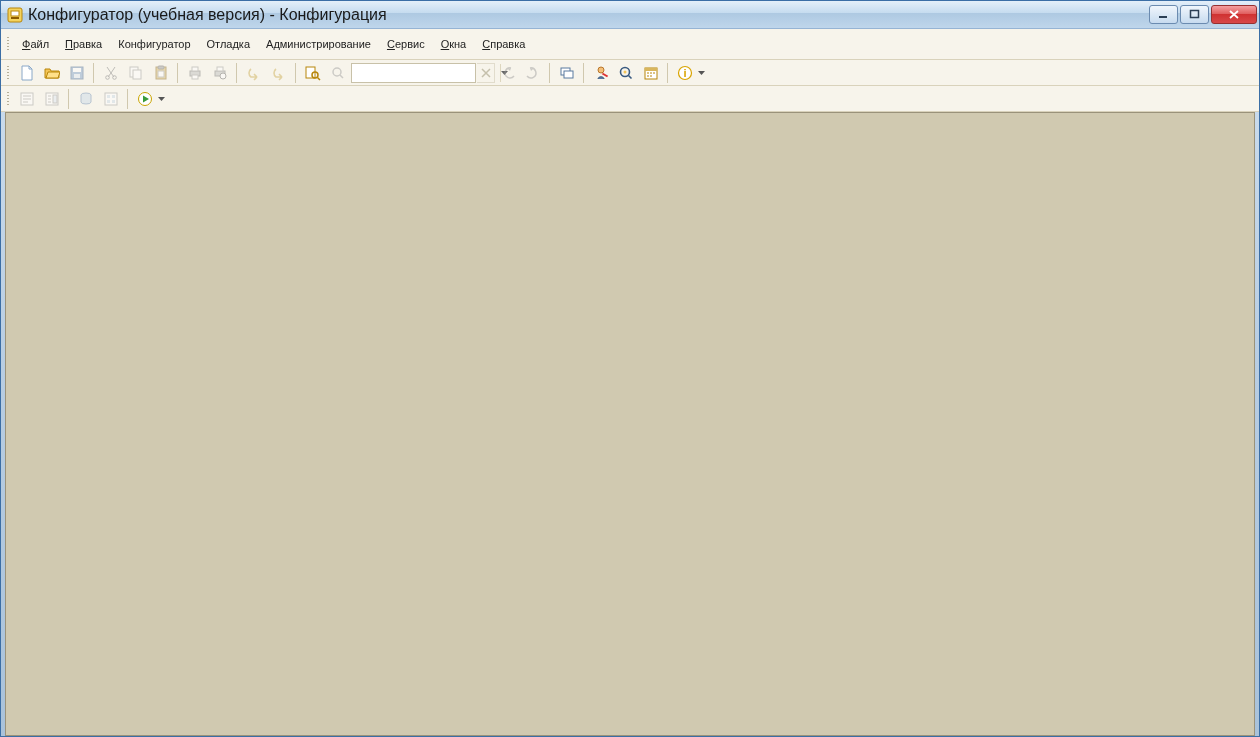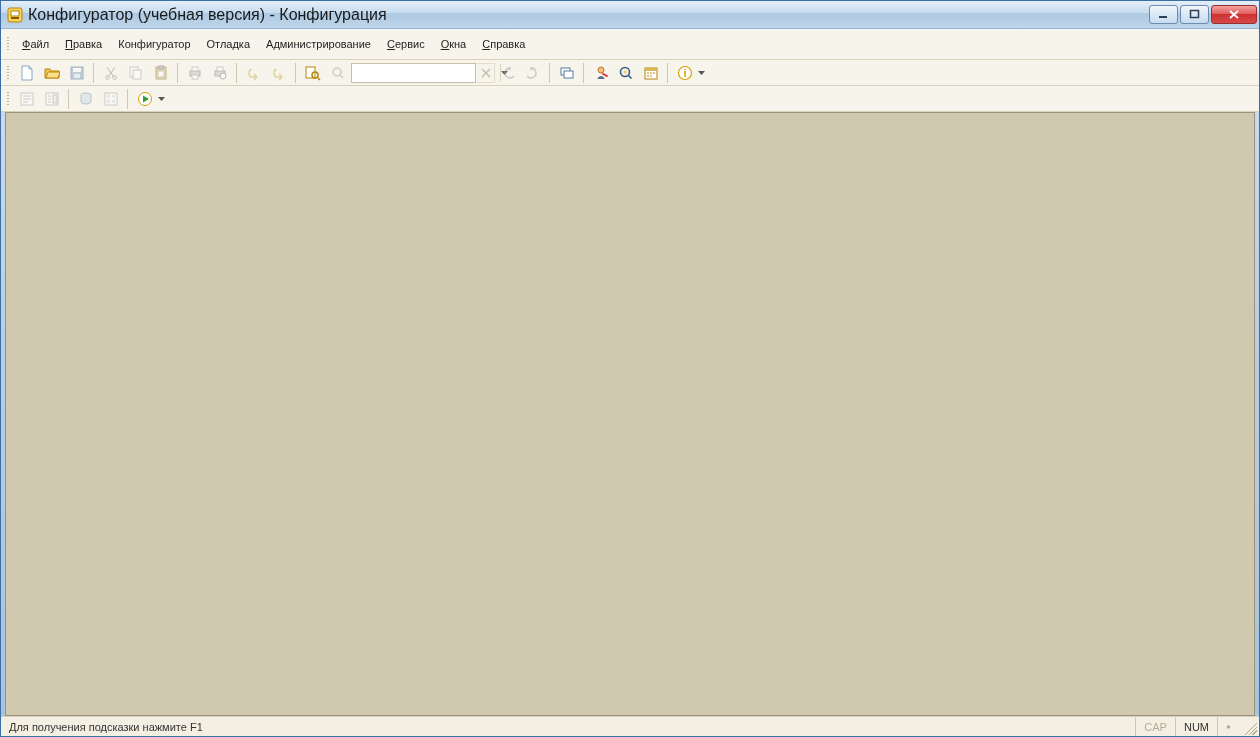--- a/index.html
+++ b/index.html
@@ -366,25 +366,14 @@
     </div>
     <div class="dropdown-arrow">
       <svg width="7" height="4" viewBox="0 0 7 4">
           <path d="M0 0h7L3.5 4z" fill="#555"></path>
         </svg>
     </div>
   </div>
 
   <div class="client"></div>
 
-  <div class="statusbar">
-    <span class="status-text">Для получения подсказки нажмите F1</span>
-    <span class="status-cell dim">CAP</span>
-    <span class="status-cell">NUM</span>
-    <span class="status-cell" style="width:22px;justify-content:center;">
-      <svg width="6" height="6" viewBox="0 0 6 6">
-          <circle cx="3" cy="3" r="2" fill="#b0a888"></circle>
-        </svg>
-    </span>
-    <div class="resize-grip"></div>
-  </div>
 
 </div>
 
 </body></html>

